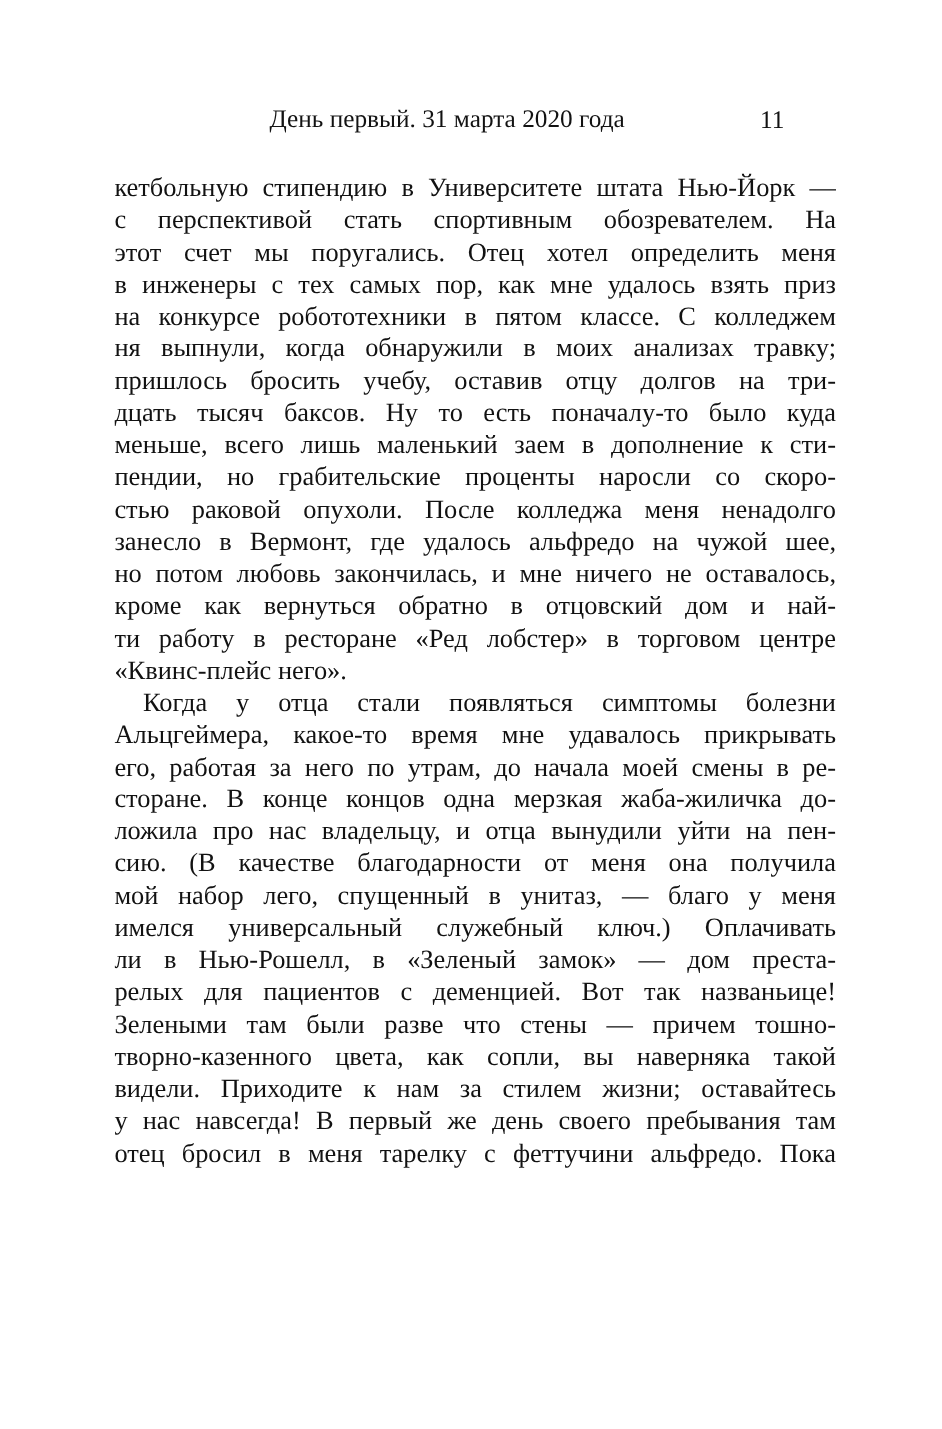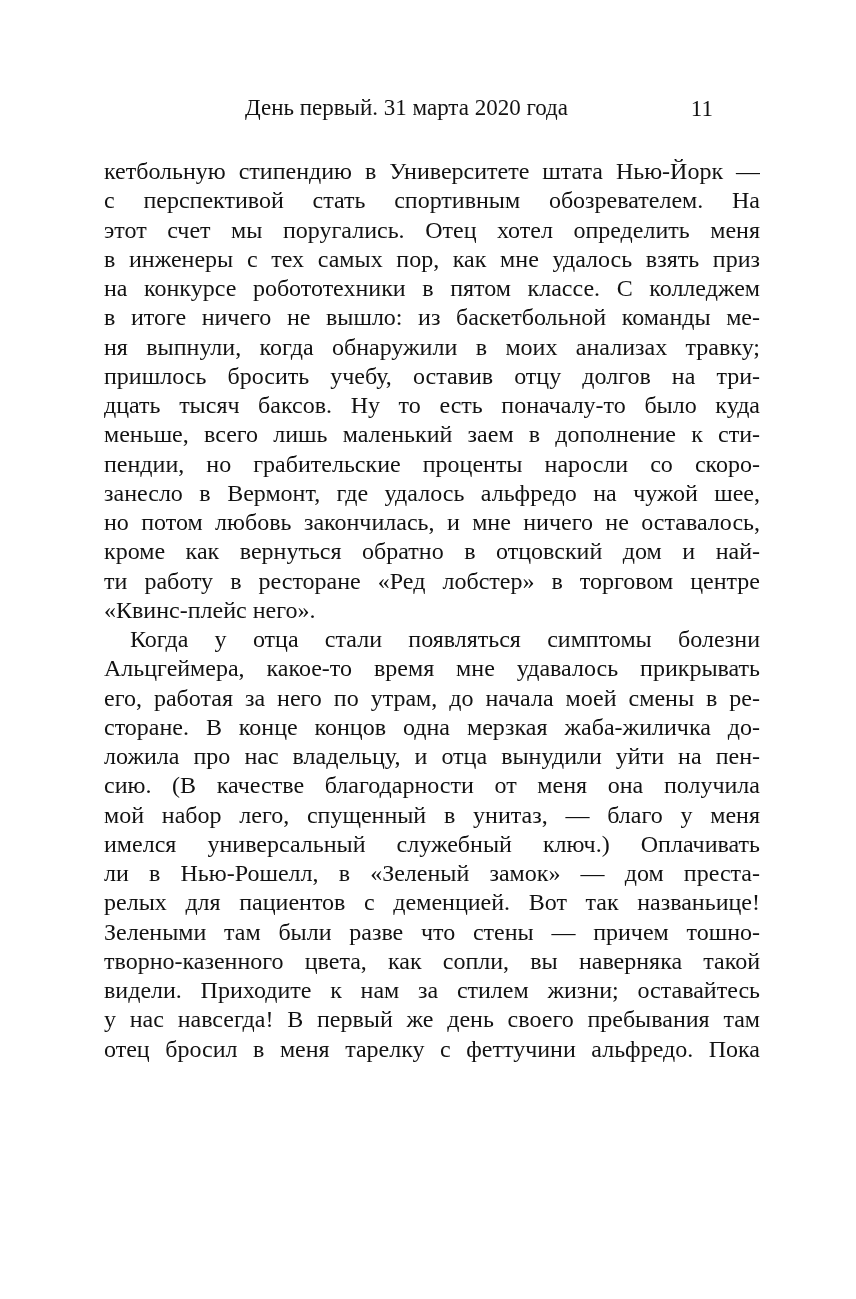--- a/index.html
+++ b/index.html
@@ -65,26 +65,26 @@
   <div class="running-head">
     <span class="running-head-title">День первый. 31 марта 2020 года</span>
   </div>
   <span class="page-number">11</span>
   <div class="body-text">
       <div class="line">кетбольную стипендию в Университете штата Нью-Йорк —</div>
       <div class="line">с перспективой стать спортивным обозревателем. На</div>
       <div class="line">этот счет мы поругались. Отец хотел определить меня</div>
       <div class="line">в инженеры с тех самых пор, как мне удалось взять приз</div>
       <div class="line">на конкурсе робототехники в пятом классе. С колледжем</div>
-      <div class="line">в итоге ничего не вышло: из баскетбольной команды ме-</div>
       <div class="line">ня выпнули, когда обнаружили в моих анализах травку;</div>
       <div class="line">пришлось бросить учебу, оставив отцу долгов на три-</div>
       <div class="line">дцать тысяч баксов. Ну то есть поначалу-то было куда</div>
       <div class="line">меньше, всего лишь маленький заем в дополнение к сти-</div>
       <div class="line">пендии, но грабительские проценты наросли со скоро-</div>
+      <div class="line">стью раковой опухоли. После колледжа меня ненадолго</div>
       <div class="line">занесло в Вермонт, где удалось альфредо на чужой шее,</div>
       <div class="line">но потом любовь закончилась, и мне ничего не оставалось,</div>
       <div class="line">кроме как вернуться обратно в отцовский дом и най-</div>
       <div class="line">ти работу в ресторане «Ред лобстер» в торговом центре</div>
       <div class="line final">«Квинс-плейс него».</div>
       <div class="line indent">Когда у отца стали появляться симптомы болезни</div>
       <div class="line">Альцгеймера, какое-то время мне удавалось прикрывать</div>
       <div class="line">его, работая за него по утрам, до начала моей смены в ре-</div>
       <div class="line">сторане. В конце концов одна мерзкая жаба-жиличка до-</div>
       <div class="line">ложила про нас владельцу, и отца вынудили уйти на пен-</div>

